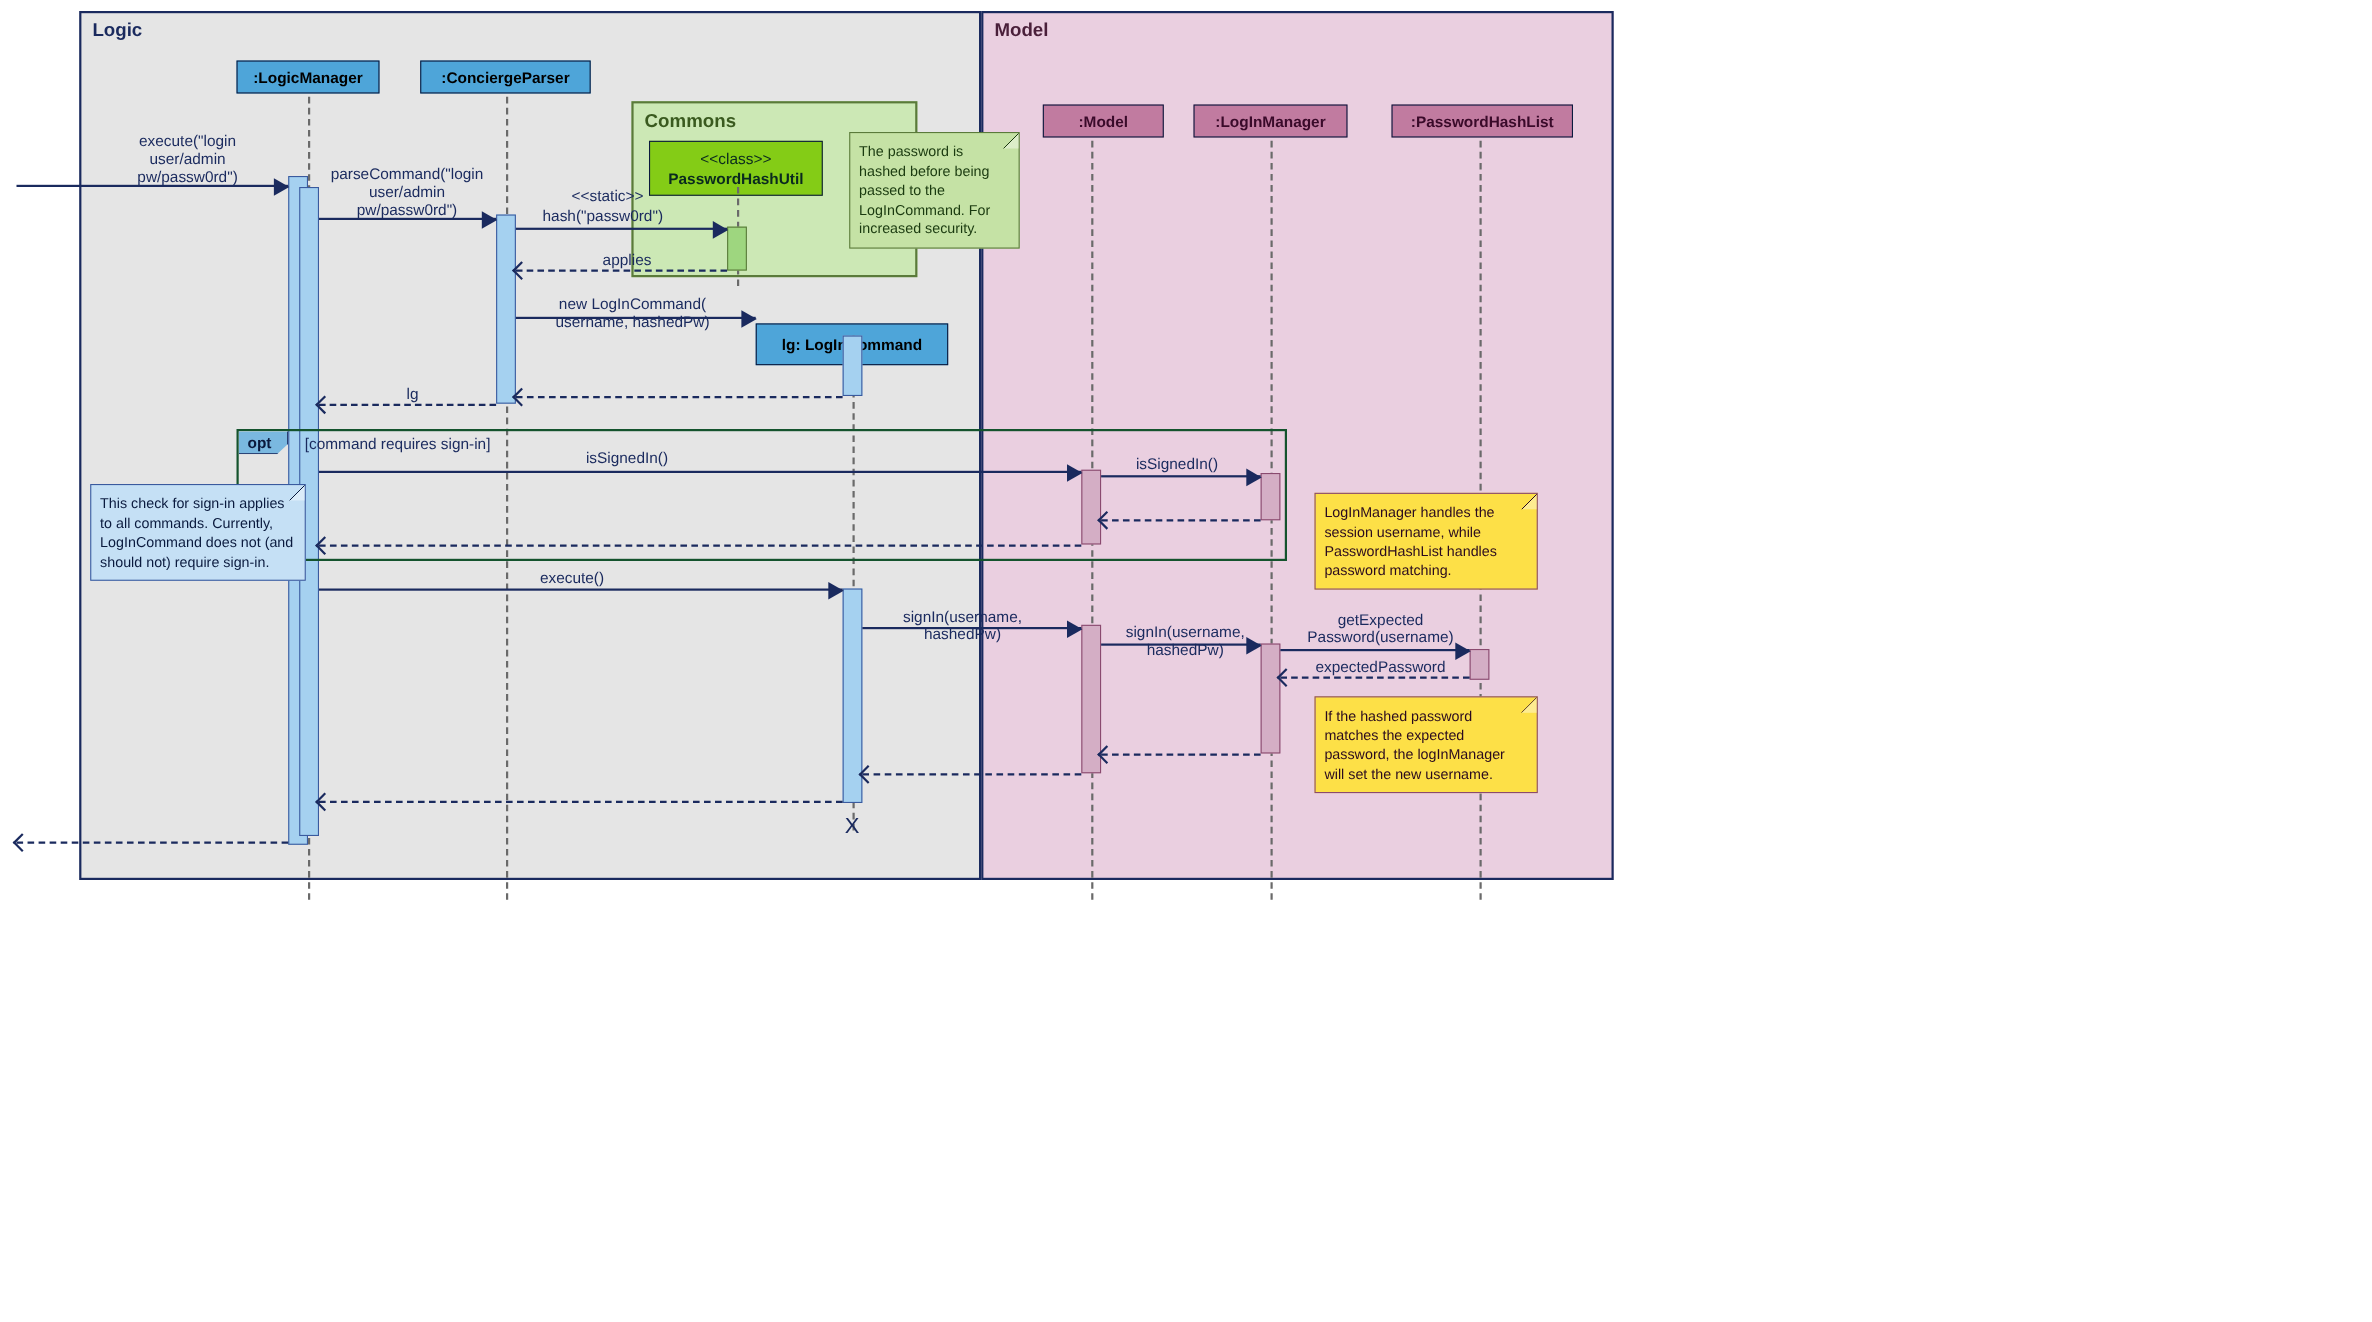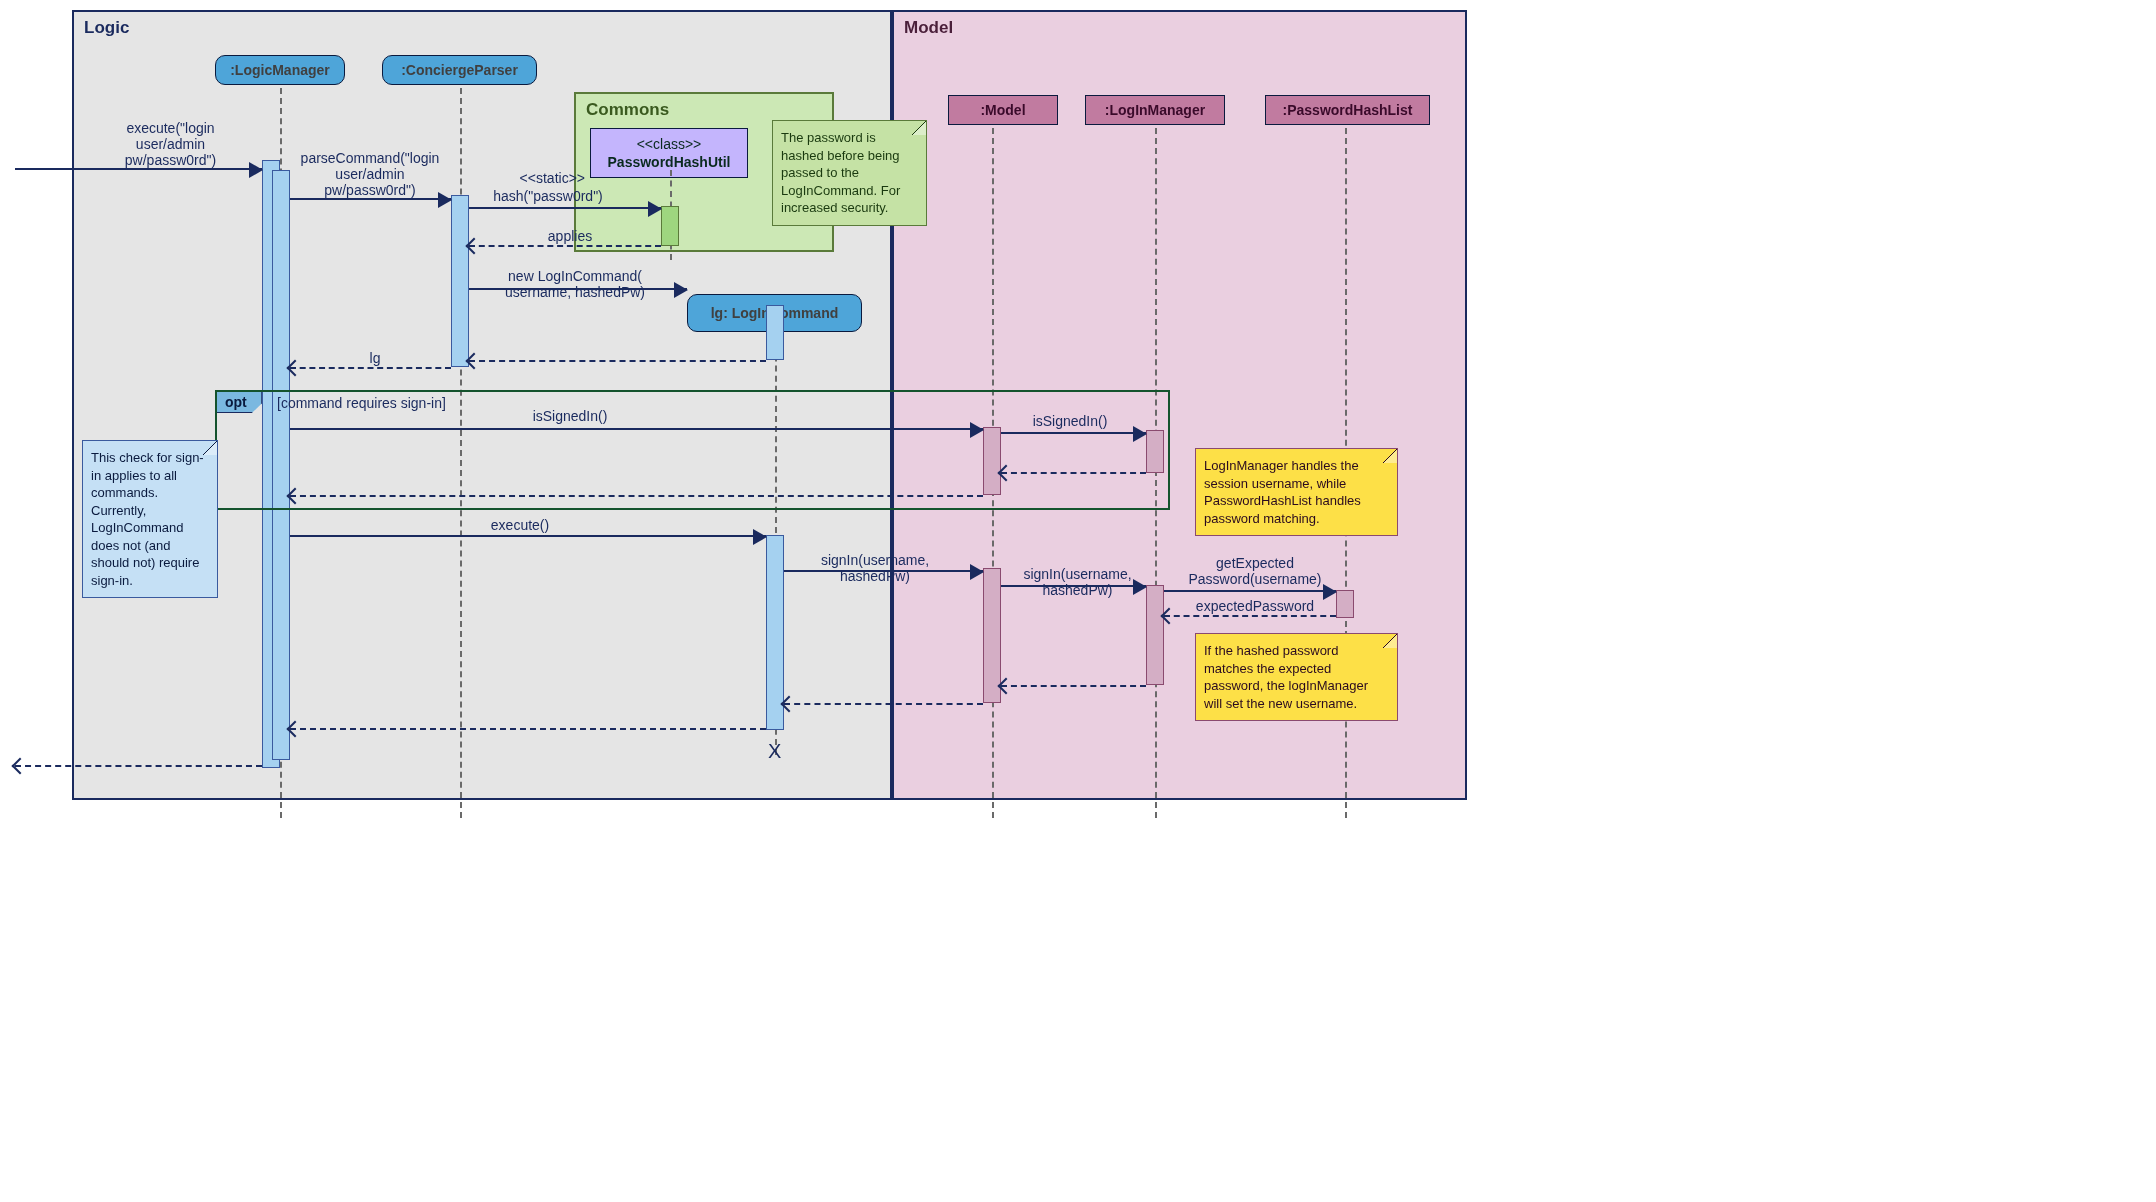--- a/index.html
+++ b/index.html
@@ -8,22 +8,22 @@
   #diagram { position: relative; width: 1460px; height: 810px; margin: 10px; }
   .container { position: absolute; border: 2px solid #1a2a5e; overflow: visible; }
   .container-label { position: absolute; top: 6px; left: 10px; font-weight: bold; font-size: 17px; }
   .logic { left: 62px; top: 0; width: 820px; height: 790px; background: #e5e5e5; text-align: right; }
   .logic .container-label { color: #1a2a5e; }
   .model { left: 882px; top: 0; width: 575px; height: 790px; background: #eacfe0; }
   .model .container-label { color: #4a1f3a; }
   .commons { left: 564px; top: 82px; width: 260px; height: 160px; background: #cce8b5; border: 2px solid #5a7a3a; }
   .commons .container-label { color: #3a5a1f; }
   .lifeline-box { position: absolute; border: 1px solid #0a1a3e; padding: 6px 12px; font-weight: bold; text-align: center; min-width: 110px; }
-  .lifeline-box.blue { background: #4ea5d9; color: #404040; border-radius: 10px; }
-  .lifeline-box.green { background: #c4b5fd; color: #0a2a1f; }
+  .lifeline-box.blue { background: #4ea5d9; color: #000000; }
+  .lifeline-box.green { background: #84cc16; color: #0a2a1f; }
   .lifeline-box.purple { background: #c17ba0; color: #3a0a2a; }
   .lifeline { position: absolute; width: 0; border-left: 2px dashed #6a6a6a; }
   .activation { position: absolute; background: #a5d1f0; border: 1px solid #3a5a9e; width: 18px; }
   .activation.green { background: #9ed67f; border-color: #5a7a3a; }
   .activation.purple { background: #d4aec5; border-color: #8a4a6f; }
   .message-label { position: absolute; color: #1a2a5e; font-size: 14px; text-align: center; white-space: pre-line; }
   .arrow-line { position: absolute; height: 0; border-top: 2px solid #1a2a5e; }
   .arrow-line.dashed { border-top-style: dashed; }
   .arrow-head-r::after { content: ''; position: absolute; right: -1px; top: -8px; border: 8px solid transparent; border-left: 14px solid #1a2a5e; border-right: 0; }
   .arrow-head-l-open::after { content: ''; position: absolute; left: -1px; top: -7px; width: 10px; height: 10px; border-top: 2px solid #1a2a5e; border-left: 2px solid #1a2a5e; transform: rotate(-45deg); }
@@ -147,21 +147,21 @@
 
   <div class="fragment" style="left:205px;top:380px;width:955px;height:120px;">
     <div class="fragment-label">opt</div>
     <div class="fragment-guard">[command requires sign-in]</div>
   </div>
 
   <div class="note green" style="left:762px;top:110px;width:155px;">
     <span>The password is hashed before being passed to the LogInCommand. For increased security.</span>
     <div class="note-fold"></div>
   </div>
-  <div class="note blue" style="left:72px;top:430px;width:136px;">
+  <div class="note blue" style="left:72px;top:430px;width:196px;">
     <span>This check for sign-in applies to all commands. Currently, LogInCommand does not (and should not) require sign-in.</span>
     <div class="note-fold"></div>
   </div>
   <div class="note pink" style="left:1185px;top:438px;width:203px;">
     <span>LogInManager handles the session username, while PasswordHashList handles password matching.</span>
     <div class="note-fold"></div>
   </div>
   <div class="note pink" style="left:1185px;top:623px;width:203px;">
     <span>If the hashed password matches the expected password, the logInManager will set the new username.</span>
     <div class="note-fold"></div>

